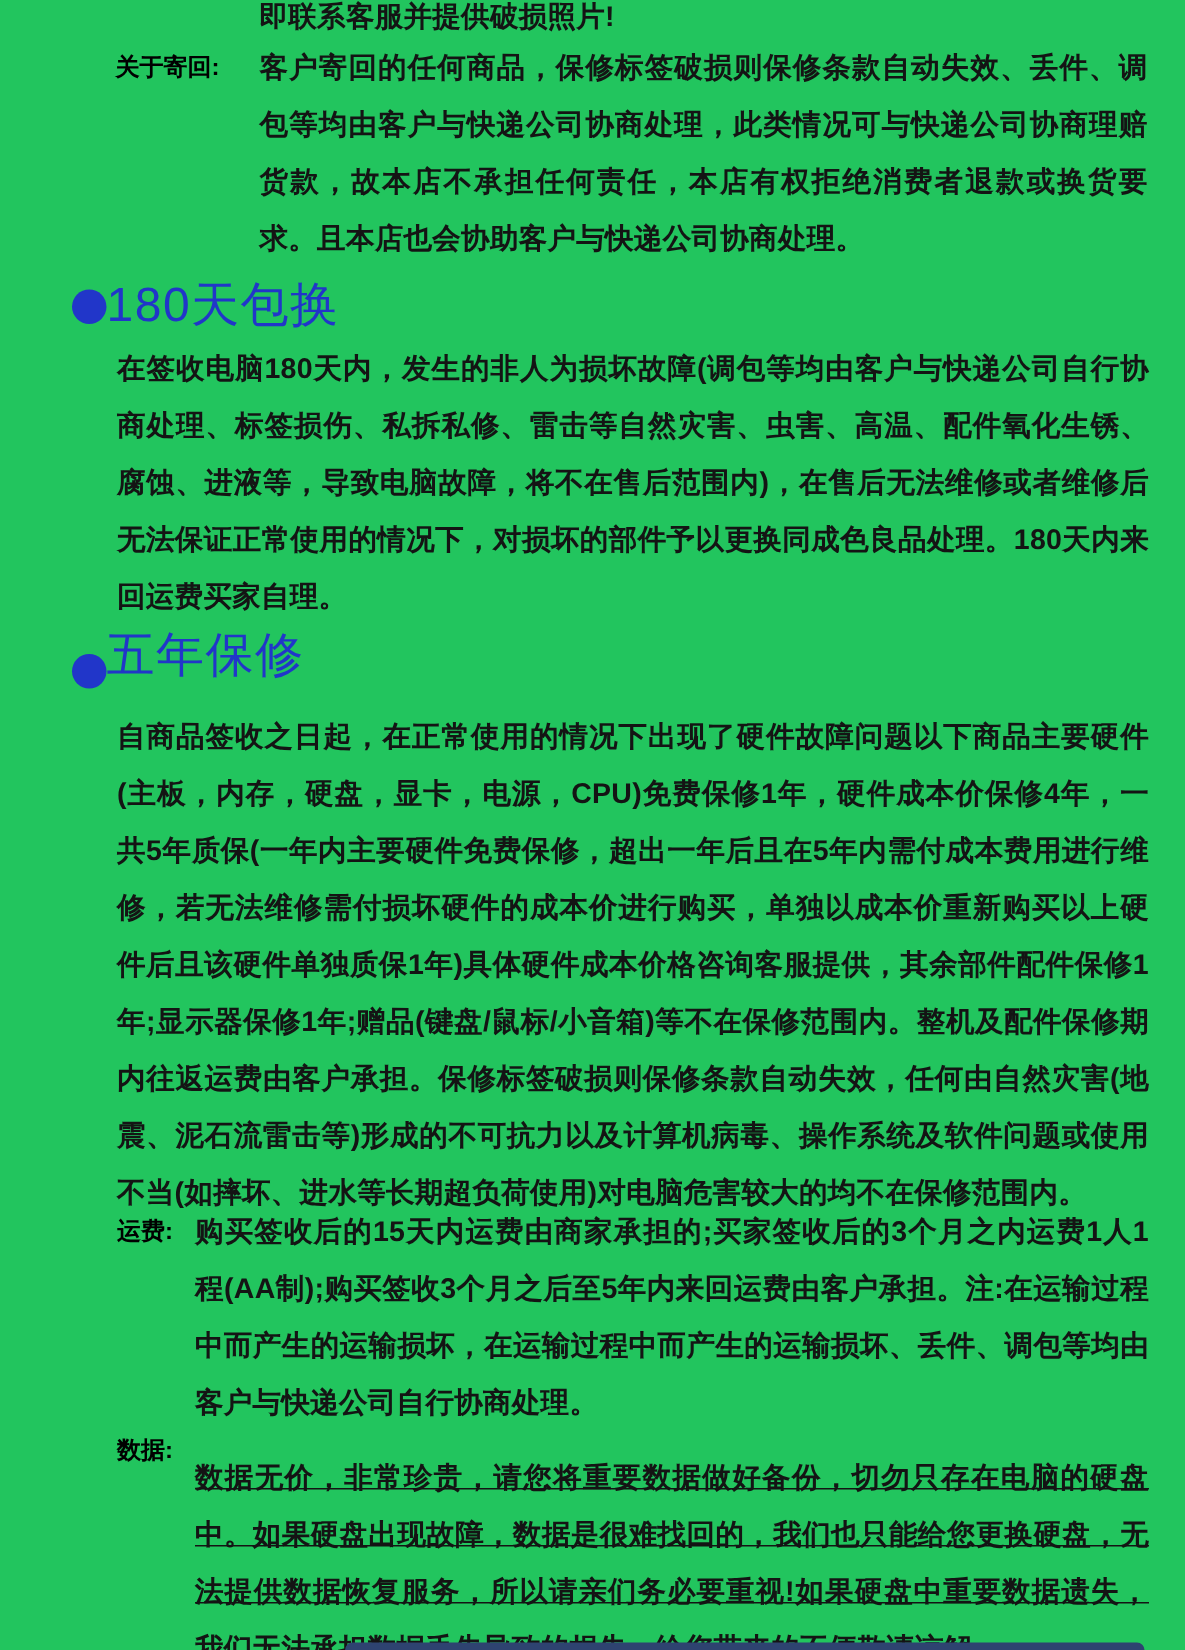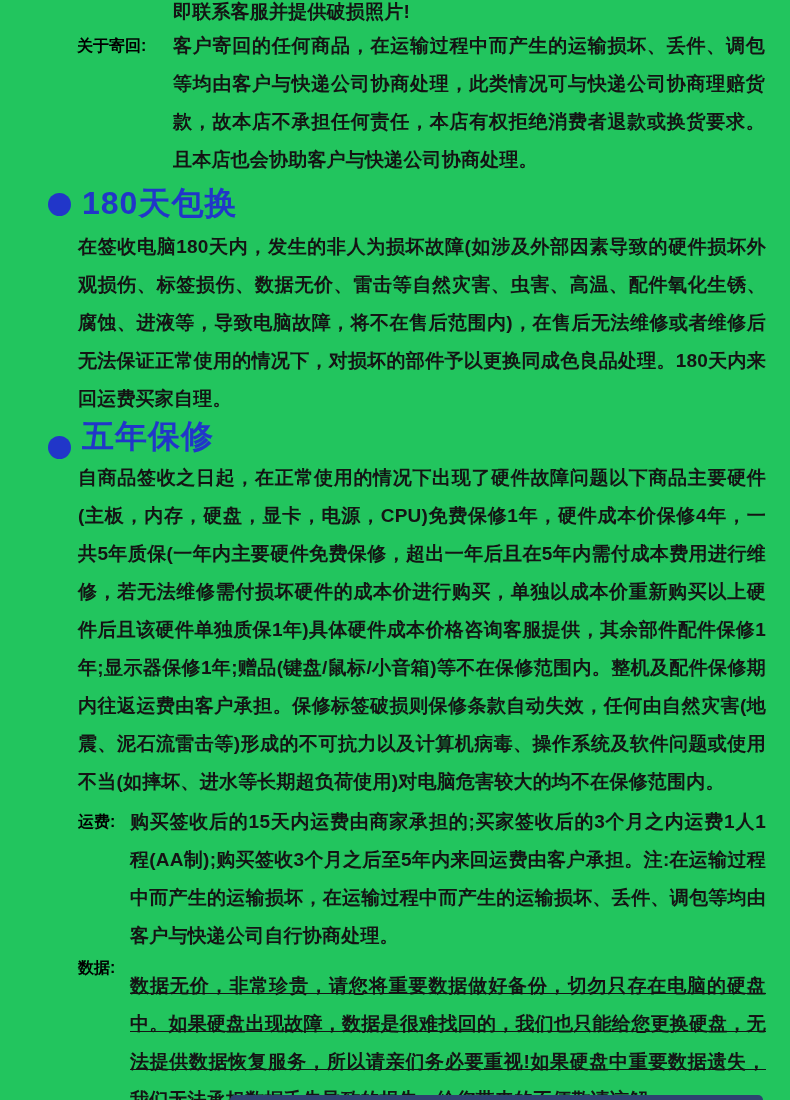--- a/index.html
+++ b/index.html
@@ -55,34 +55,33 @@
   .heading-1 { top: 184px; }
   .heading-2 { top: 419px; align-items: flex-end; }
   .bullet-dot {
     width: 23px;
     height: 23px;
     border-radius: 50%;
     background: #2136c9;
     flex: 0 0 auto;
   }
   .section-heading .heading-text {
-    margin-left: 11px;
     font-size: 32px;
-    font-weight: 700;
+    font-weight: 400;
     color: #2136c9;
     letter-spacing: 1px;
     white-space: nowrap;
   }
   .para {
     position: absolute;
     left: 78px;
     width: 688px;
   }
   .para-1 { top: 228px; }
-  .para-2 { top: 459px; }
+  .para-2 { top: 473px; }
   .shipping-block { left: 0; top: 803px; }
   .shipping-block .label { left: 78px; }
   .shipping-block .body-text { position: absolute; left: 130px; top: 0; width: 636px; }
   .data-block { left: 0; top: 949px; }
   .data-block .label { left: 78px; }
   .data-block .body-text { position: absolute; left: 130px; top: 18px; width: 636px; text-decoration: underline; }
   
   .banner-edge {
     position: absolute;
     left: 230px;
@@ -95,29 +94,29 @@
 </style>
 </head>
 <body>
 
 <div class="page">
 
   <div class="body-text tail-line">即联系客服并提供破损照片!</div>
 
   <div class="labelled about-block">
     <div class="label">关于寄回:</div>
-    <div class="body-text">客户寄回的任何商品，在运输过程中而产生的运输损坏、丢件、调包等均由客户与快递公司协商处理，此类情况可与快递公司协商理赔货款，故本店不承担任何责任，本店有权拒绝消费者退款或换货要求。且本店也会协助客户与快递公司协商处理。</div>
+    <div class="body-text">客户寄回的任何商品，保修标签破损则保修条款自动失效、丢件、调包等均由客户与快递公司协商处理，此类情况可与快递公司协商理赔货款，故本店不承担任何责任，本店有权拒绝消费者退款或换货要求。且本店也会协助客户与快递公司协商处理。</div>
   </div>
 
   <div class="section-heading heading-1">
     <span class="bullet-dot"></span>
     <span class="heading-text">180天包换</span>
   </div>
 
-  <div class="body-text para para-1">在签收电脑180天内，发生的非人为损坏故障(如涉及外部因素导致的硬件损坏外观损伤、标签损伤、数据无价、雷击等自然灾害、虫害、高温、配件氧化生锈、腐蚀、进液等，导致电脑故障，将不在售后范围内)，在售后无法维修或者维修后无法保证正常使用的情况下，对损坏的部件予以更换同成色良品处理。180天内来回运费买家自理。</div>
+  <div class="body-text para para-1">在签收电脑180天内，发生的非人为损坏故障(调包等均由客户与快递公司自行协商处理、标签损伤、私拆私修、雷击等自然灾害、虫害、高温、配件氧化生锈、腐蚀、进液等，导致电脑故障，将不在售后范围内)，在售后无法维修或者维修后无法保证正常使用的情况下，对损坏的部件予以更换同成色良品处理。180天内来回运费买家自理。</div>
 
   <div class="section-heading heading-2">
     <span class="bullet-dot"></span>
     <span class="heading-text">五年保修</span>
   </div>
 
   <div class="body-text para para-2">自商品签收之日起，在正常使用的情况下出现了硬件故障问题以下商品主要硬件(主板，内存，硬盘，显卡，电源，CPU)免费保修1年，硬件成本价保修4年，一共5年质保(一年内主要硬件免费保修，超出一年后且在5年内需付成本费用进行维修，若无法维修需付损坏硬件的成本价进行购买，单独以成本价重新购买以上硬件后且该硬件单独质保1年)具体硬件成本价格咨询客服提供，其余部件配件保修1年;显示器保修1年;赠品(键盘/鼠标/小音箱)等不在保修范围内。整机及配件保修期内往返运费由客户承担。保修标签破损则保修条款自动失效，任何由自然灾害(地震、泥石流雷击等)形成的不可抗力以及计算机病毒、操作系统及软件问题或使用不当(如摔坏、进水等长期超负荷使用)对电脑危害较大的均不在保修范围内。</div>
 
   <div class="labelled shipping-block">
     <div class="label">运费:</div>

